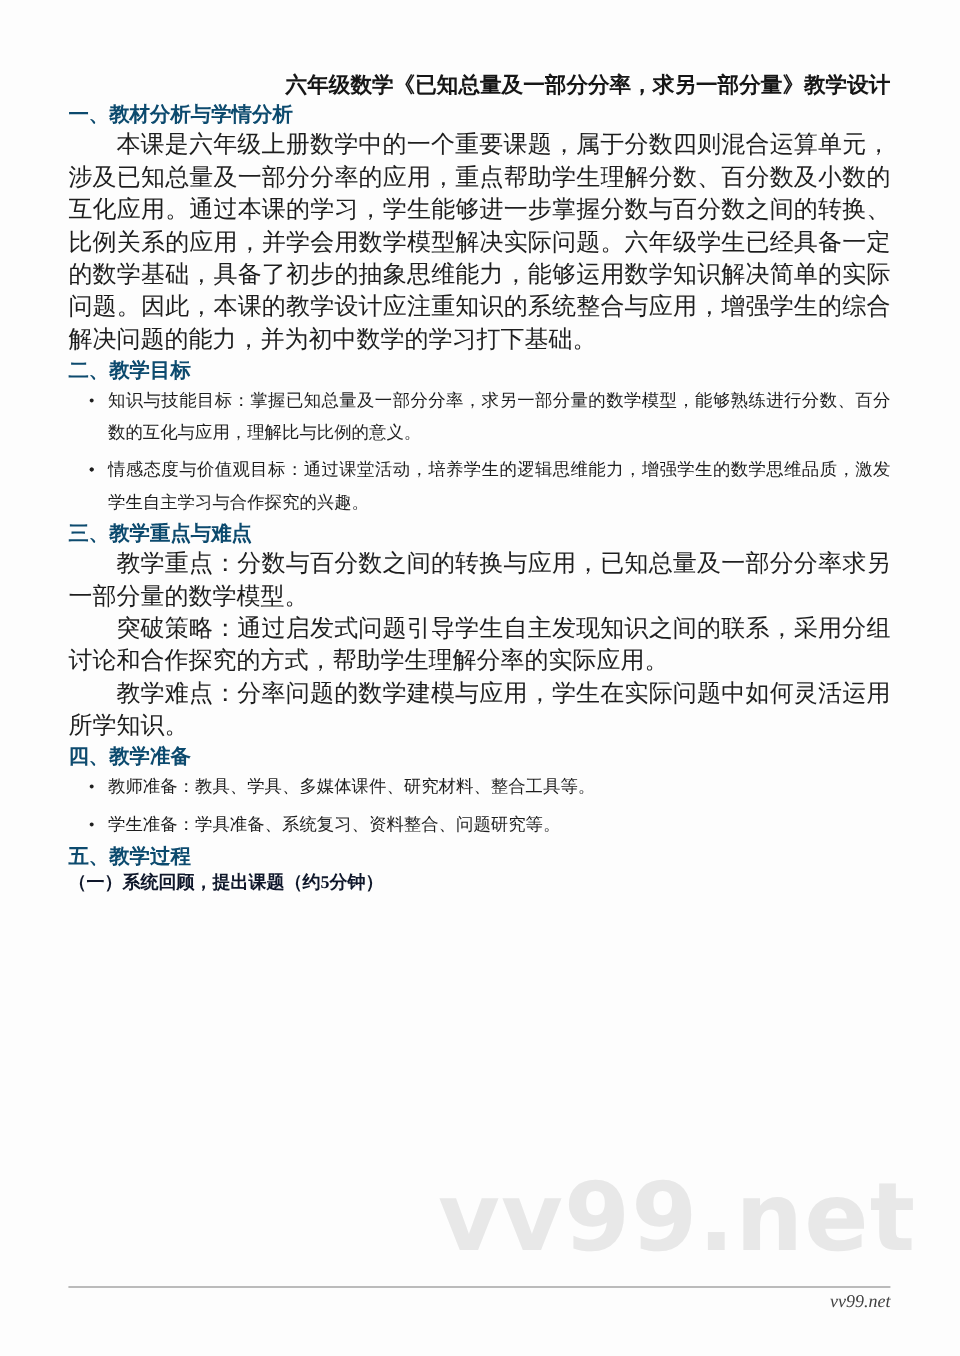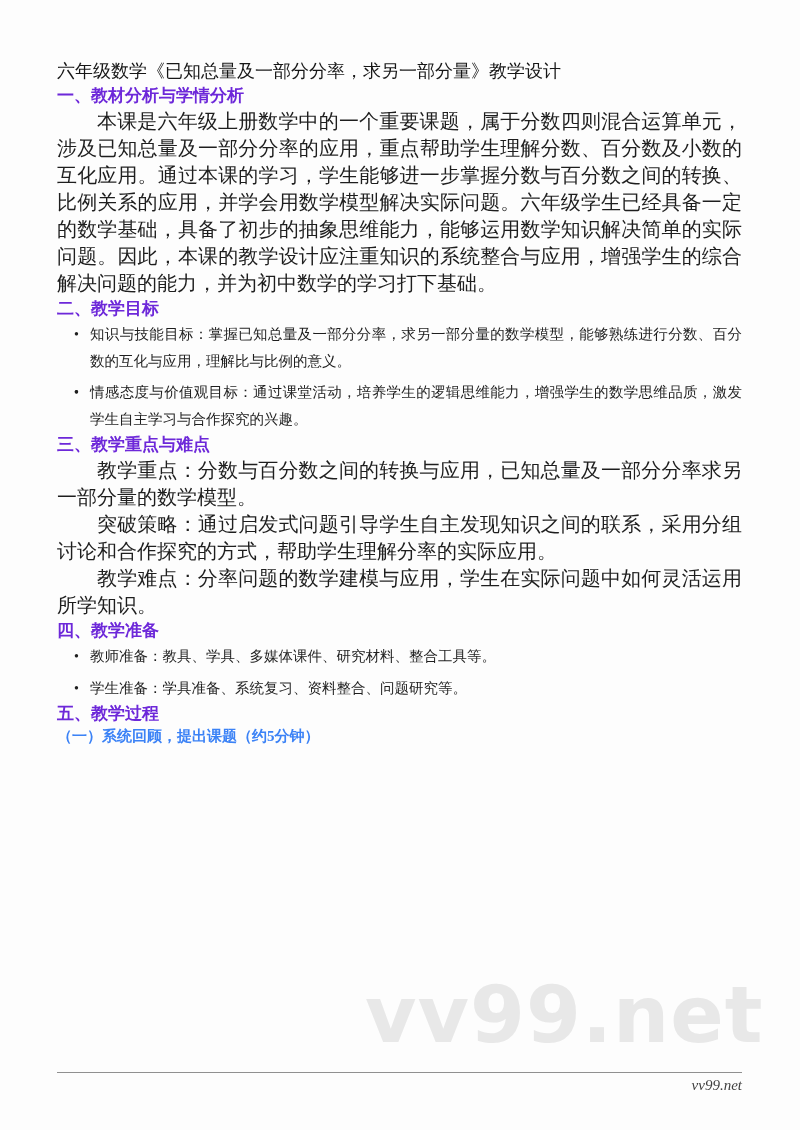--- a/index.html
+++ b/index.html
@@ -25,37 +25,37 @@
   }
   .page {
     position: relative;
     z-index: 1;
     padding: 58px 58px 0 57px;
   }
   h1.doc-title {
     margin: 0;
     font-size: 18px;
     line-height: 26px;
-    font-weight: normal;
-    text-align: left;
+    font-weight: bold;
+    text-align: right;
     color: #161616;
   }
   h2.sec-heading {
     font-size: 17px;
     line-height: 24px;
     font-weight: bold;
     margin: 0;
-    color: #6d28d9;
+    color: #0c4a6e;
   }
   h3.sub-heading {
     font-size: 15px;
     line-height: 21px;
     font-weight: bold;
     margin: 0;
-    color: #3b82f6;
+    color: #0f172a;
   }
   p.body-para {
     font-size: 20px;
     line-height: 27px;
     text-align: justify;
     text-indent: 2em;
     margin: 0;
   }
   ul.bullet-list {
     list-style: none;

